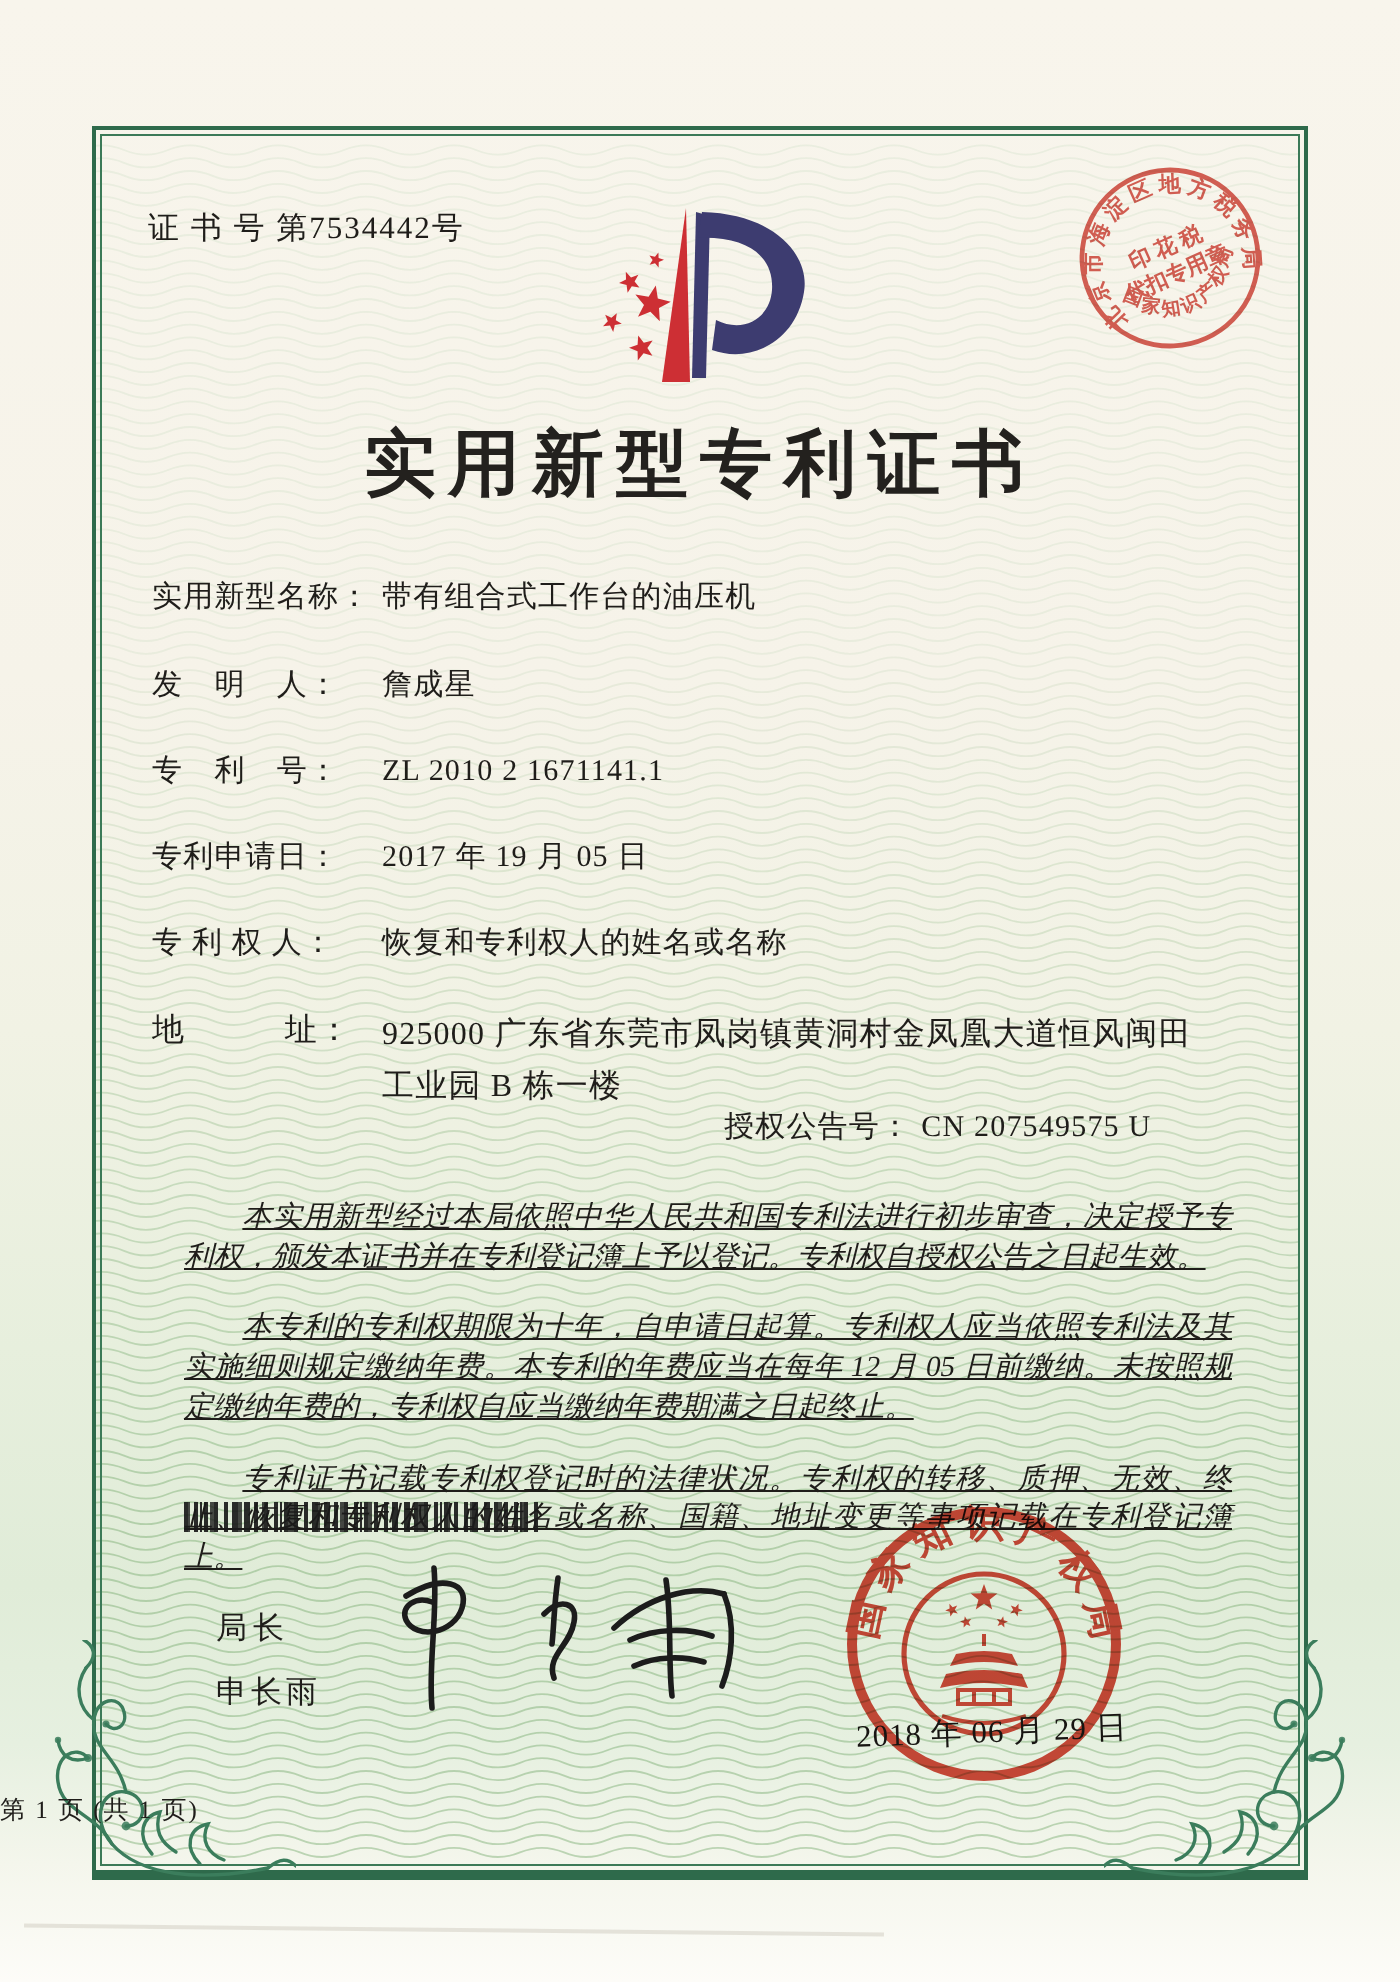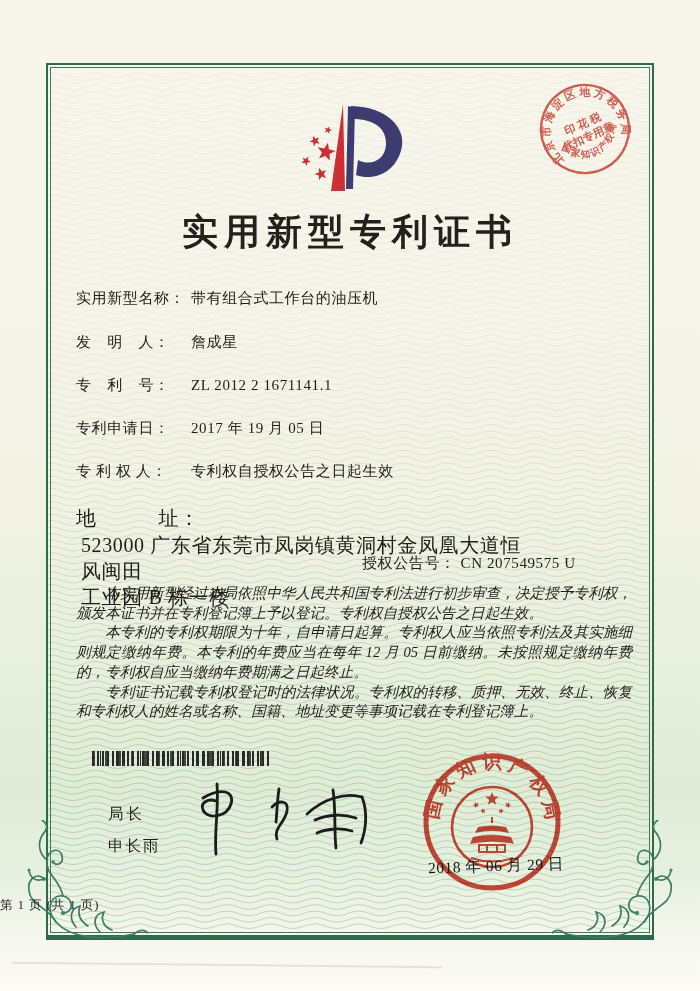--- a/index.html
+++ b/index.html
@@ -11,24 +11,24 @@
   .abs{position:absolute;}
   #waves{left:48px;top:65px;width:602px;height:869px;pointer-events:none;}
   .frame{left:46px;top:63px;width:604px;height:870px;border:2px solid #2e6a4b;border-bottom-width:5px;}
   .frame-inner{position:absolute;inset:2px;border:1px solid #3c7a58;}
   .cert-number{left:74px;top:104px;font-size:15.5px;letter-spacing:1px;}
   .logo{left:291px;top:97px;width:118px;height:100px;}
   .page-title{left:0;right:0;top:208px;text-align:center;font-size:36px;font-weight:bold;letter-spacing:6px;color:#23211e;}
   .field-row{left:76px;font-size:15px;letter-spacing:.6px;white-space:nowrap;}
   .flabel{display:inline-block;min-width:110px;}
   .fvalue{margin-left:5px;}
-  .addr-row{left:76px;font-size:20px;letter-spacing:.6px;display:flex;flex-direction:column;}
+  .addr-row{left:76px;font-size:16px;letter-spacing:.6px;display:flex;}
   .addr-val{margin-left:5px;width:452px;line-height:26px;}
   .body-text{left:76px;top:584px;width:556px;font-size:14.6px;line-height:19.7px;font-style:italic;text-align:justify;}
-  .body-text p{margin:0;text-indent:2em;}
+  .body-text p{margin:16px;text-indent:2em;text-decoration:underline;}
   .barcode{left:92px;top:751px;width:178px;height:15px;opacity:.92;
     background-image:
       repeating-linear-gradient(90deg,#1a1a1a 0 2px,transparent 2px 5px),
       repeating-linear-gradient(90deg,#1a1a1a 0 1px,transparent 1px 8px),
       repeating-linear-gradient(90deg,rgba(25,25,25,.85) 0 3px,transparent 3px 13px);}
   .director-title{left:108px;top:804px;font-size:15.5px;letter-spacing:3px;}
   .director-name{left:108px;top:836px;font-size:15.5px;letter-spacing:2px;}
   .signature{left:175px;top:762px;width:215px;height:105px;}
   .tax-stamp{left:535px;top:79px;width:100px;height:100px;transform:rotate(-24deg);transform-origin:center;mix-blend-mode:multiply;opacity:.85;}
   .cnipa-seal{left:417px;top:747px;width:150px;height:150px;mix-blend-mode:multiply;opacity:.92;}
@@ -217,20 +217,21 @@
       <path d="M27,14 C33,8 31,3 26,0"></path>
     </g>
     <g fill="#3b7d5c" opacity=".85">
       <circle cx="47" cy="93" r="2.2"></circle>
         <circle cx="28" cy="59" r="2"></circle>
       <circle cx="37" cy="42" r="1.8"></circle>
         <circle cx="13" cy="50" r="1.6"></circle>
     </g>
   </svg>
 
+  <div class="abs cert-number">证 书 号 第7534442号</div>
 
   <svg class="abs logo" viewBox="0 0 118 100">
     <polygon points="52,7 40,94 54,94" fill="#cd2f34"></polygon>
     <polygon points="57,9 64,11 62,92 55,92" fill="#3d3c70"></polygon>
     <path d="M60,9 C98,10 114,32 111,49 C107,74 84,85 65,78 L67,63 C81,70 94,62 95,48 C96,32 84,21 58,22 Z" fill="#3d3c70"></path>
     <g id="logo-stars" fill="#cd2f34">
         <polygon points="38.2,29.2 38.3,32.0 41.0,32.9 38.4,34.0 38.3,36.8 36.5,34.6 33.8,35.4 35.3,33.0 33.7,30.7 36.5,31.4"></polygon>
         <polygon points="21.9,38.9 24.5,41.7 28.2,40.4 26.3,43.8 28.7,46.8 24.9,46.1 22.8,49.4 22.3,45.5 18.5,44.5 22.0,42.8"></polygon>
         <polygon points="36.9,45.7 37.9,52.3 44.4,53.9 38.5,57.0 38.9,63.6 34.2,58.9 28.0,61.4 31.0,55.5 26.7,50.3 33.3,51.4"></polygon>
         <polygon points="17.4,59.6 16.9,63.1 19.9,64.9 16.4,65.5 15.6,69.0 14.0,65.8 10.5,66.1 12.9,63.6 11.6,60.4 14.7,61.9"></polygon>
@@ -240,32 +241,32 @@
 
   <div class="abs page-title">实用新型专利证书</div>
 
   <div class="abs field-row" style="top:289px">
     <span class="flabel">实用新型名称：</span><span class="fvalue">带有组合式工作台的油压机</span>
   </div>
   <div class="abs field-row" style="top:333px">
     <span class="flabel">发　明　人：</span><span class="fvalue">詹成星</span>
   </div>
   <div class="abs field-row" style="top:376px">
-    <span class="flabel">专　利　号：</span><span class="fvalue">ZL 2012 2 1671141.1</span>
+    <span class="flabel">专　利　号：</span><span class="fvalue">ZL 2010 2 1671141.1</span>
   </div>
   <div class="abs field-row" style="top:419px">
     <span class="flabel">专利申请日：</span><span class="fvalue">2017 年 19 月 05 日</span>
   </div>
   <div class="abs field-row" style="top:462px">
-    <span class="flabel">专 利 权 人：</span><span class="fvalue">专利权自授权公告之日起生效</span>
+    <span class="flabel">专 利 权 人：</span><span class="fvalue">恢复和专利权人的姓名或名称</span>
   </div>
   <div class="abs addr-row" style="top:505px">
     <span class="flabel">地　　　址：</span>
     <div class="addr-val">
-      <div>523000 广东省东莞市凤岗镇黄洞村金凤凰大道恒风闽田</div>
+      <div>925000 广东省东莞市凤岗镇黄洞村金凤凰大道恒风闽田</div>
       <div>工业园 B 栋一楼</div>
     </div>
   </div>
   <div class="abs field-row" style="left:362px;top:554px">
     <span>授权公告号：</span><span class="fvalue">CN 207549575 U</span>
   </div>
 
   <div class="abs body-text">
     <p>本实用新型经过本局依照中华人民共和国专利法进行初步审查，决定授予专利权，颁发本证书并在专利登记簿上予以登记。专利权自授权公告之日起生效。</p>
     <p>本专利的专利权期限为十年，自申请日起算。专利权人应当依照专利法及其实施细则规定缴纳年费。本专利的年费应当在每年 12 月 05 日前缴纳。未按照规定缴纳年费的，专利权自应当缴纳年费期满之日起终止。</p>

